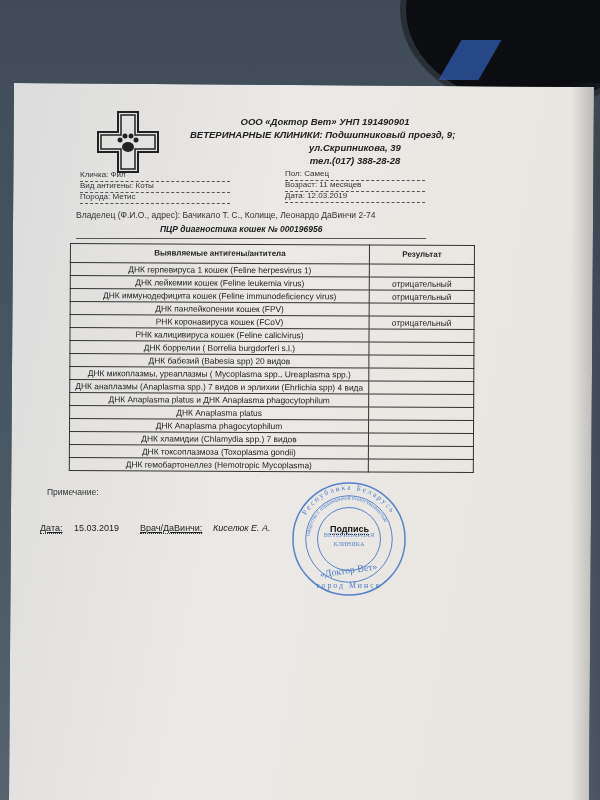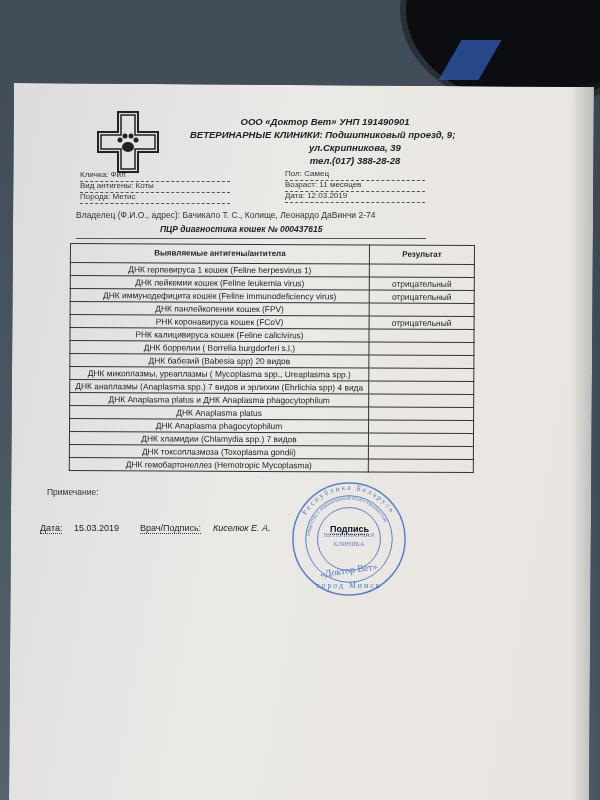--- a/index.html
+++ b/index.html
@@ -61,21 +61,21 @@
   }
   table.results th, table.results td {
     border: 1px solid #333; text-align: center; padding: 1px 2px; line-height: 10px;
   }
   table.results th { font-weight: bold; font-size: 8px; height: 19px; }
   table.results td.res { width: 105px; }
   .note {
     position: absolute; left: 47px; top: 487px; font-size: 8.5px; color: #333;
   }
   .sig-row { position: absolute; top: 523px; font-size: 9px; color: #222; }
-  .dotted { border-bottom: 1px dotted #333; }
+  .dotted { border-bottom: 1px dotted #333; text-decoration: underline; }
   .stamp {
     position: absolute; left: 290px; top: 480px; width: 118px; height: 118px;
   }
   .sign-label {
     position: absolute; left: 330px; top: 524px; font-size: 9px; font-weight: bold; color: #111;
     border-bottom: 1px dotted #333;
   }
 </style>
 </head>
 <body>
@@ -106,21 +106,21 @@
 </div>
 
 <div class="field" style="left:80px;top:170px;width:150px;">Кличка: Фил</div>
 <div class="field" style="left:80px;top:181px;width:150px;">Вид антигены: Коты</div>
 <div class="field" style="left:80px;top:192px;width:150px;">Порода: Метис</div>
 <div class="field" style="left:285px;top:169px;width:140px;">Пол: Самец</div>
 <div class="field" style="left:285px;top:180px;width:140px;">Возраст: 11 месяцев</div>
 <div class="field" style="left:285px;top:191px;width:140px;">Дата: 12.03.2019</div>
 
 <div class="owner">Владелец (Ф.И.О., адрес): Бачикало Т. С., Колище, Леонардо ДаВинчи 2-74</div>
-<div class="doc-title">ПЦР диагностика кошек № 000437615</div>
+<div class="doc-title">ПЦР диагностика кошек № 000196956</div>
 
 <table class="results">
   <thead>
     <tr>
       <th>Выявляемые антигены/антитела</th>
       <th class="res">Результат</th>
     </tr>
   </thead>
   <tbody>
     <tr>
@@ -187,21 +187,21 @@
         <td>ДНК гемобартонеллез (Hemotropic Mycoplasma)</td>
         <td class="res"></td>
       </tr>
   </tbody>
 </table>
 
 <div class="note">Примечание:</div>
 
 <div class="sig-row" style="left:40px;"><span class="dotted">Дата:</span></div>
 <div class="sig-row" style="left:74px;">15.03.2019</div>
-<div class="sig-row" style="left:140px;"><span class="dotted">Врач/Подпись:</span></div>
+<div class="sig-row" style="left:140px;"><span class="dotted">Врач/ДаВинчи:</span></div>
 <div class="sig-row" style="left:213px;font-style:italic;">Киселюк Е. А.</div>
 
 <svg class="stamp" viewBox="0 0 120 120">
   <defs>
     <path id="outerArc" d="M60,60 m-50,0 a50,50 0 1,1 100,0 a50,50 0 1,1 -100,0"></path>
     <path id="innerArc" d="M60,60 m-40,0 a40,40 0 1,1 80,0"></path>
     <path id="bottomArc" d="M15,60 a45,45 0 0,0 90,0"></path>
   </defs>
   <circle cx="60" cy="60" r="57" fill="none" stroke="#3a6fc4" stroke-width="1.5" opacity=".85"></circle>
   <circle cx="60" cy="60" r="44" fill="none" stroke="#3a6fc4" stroke-width="1" opacity=".85"></circle>

